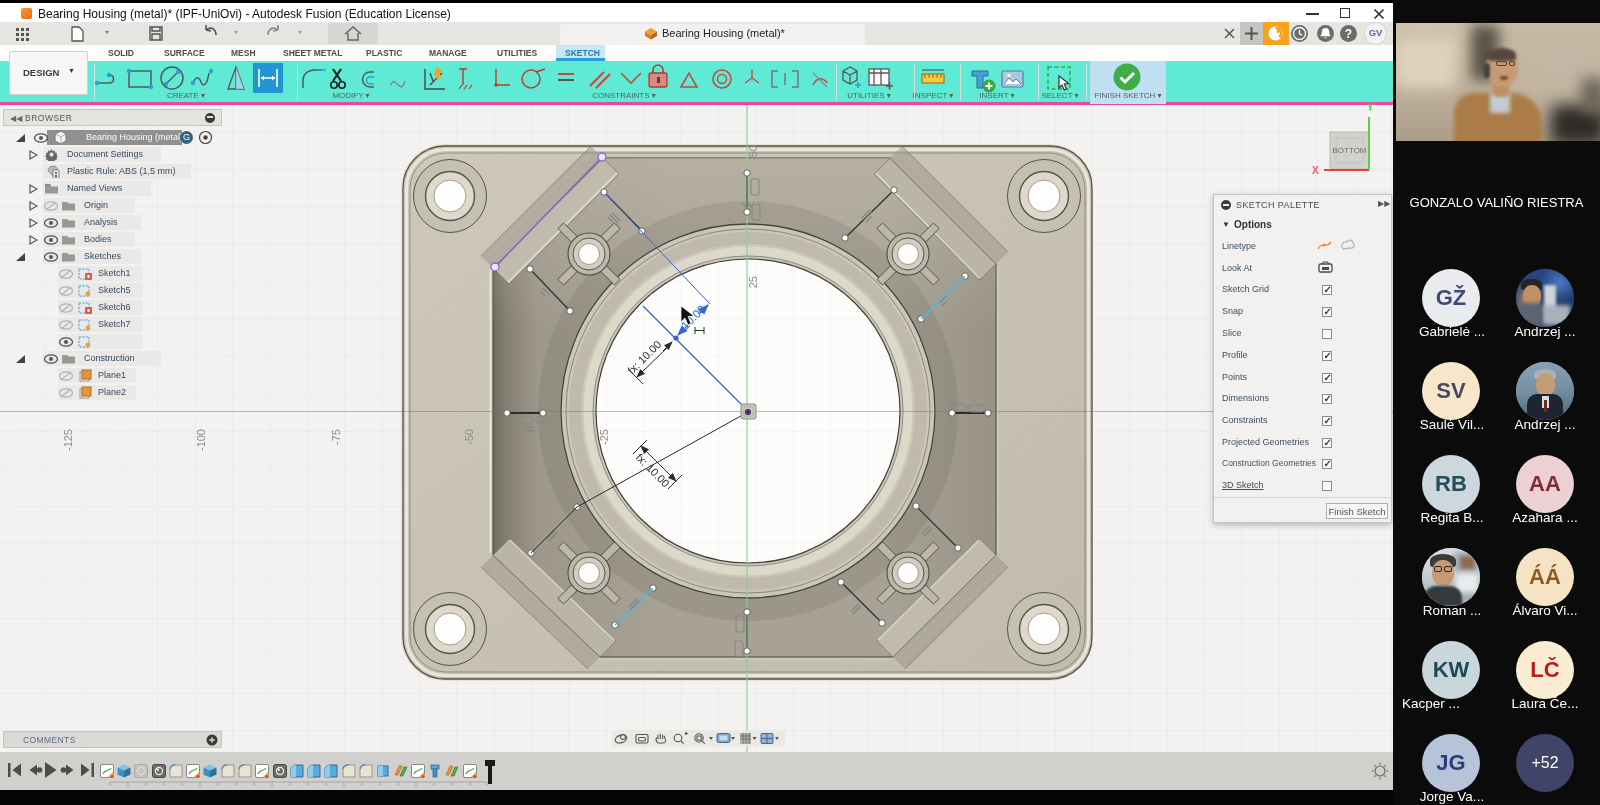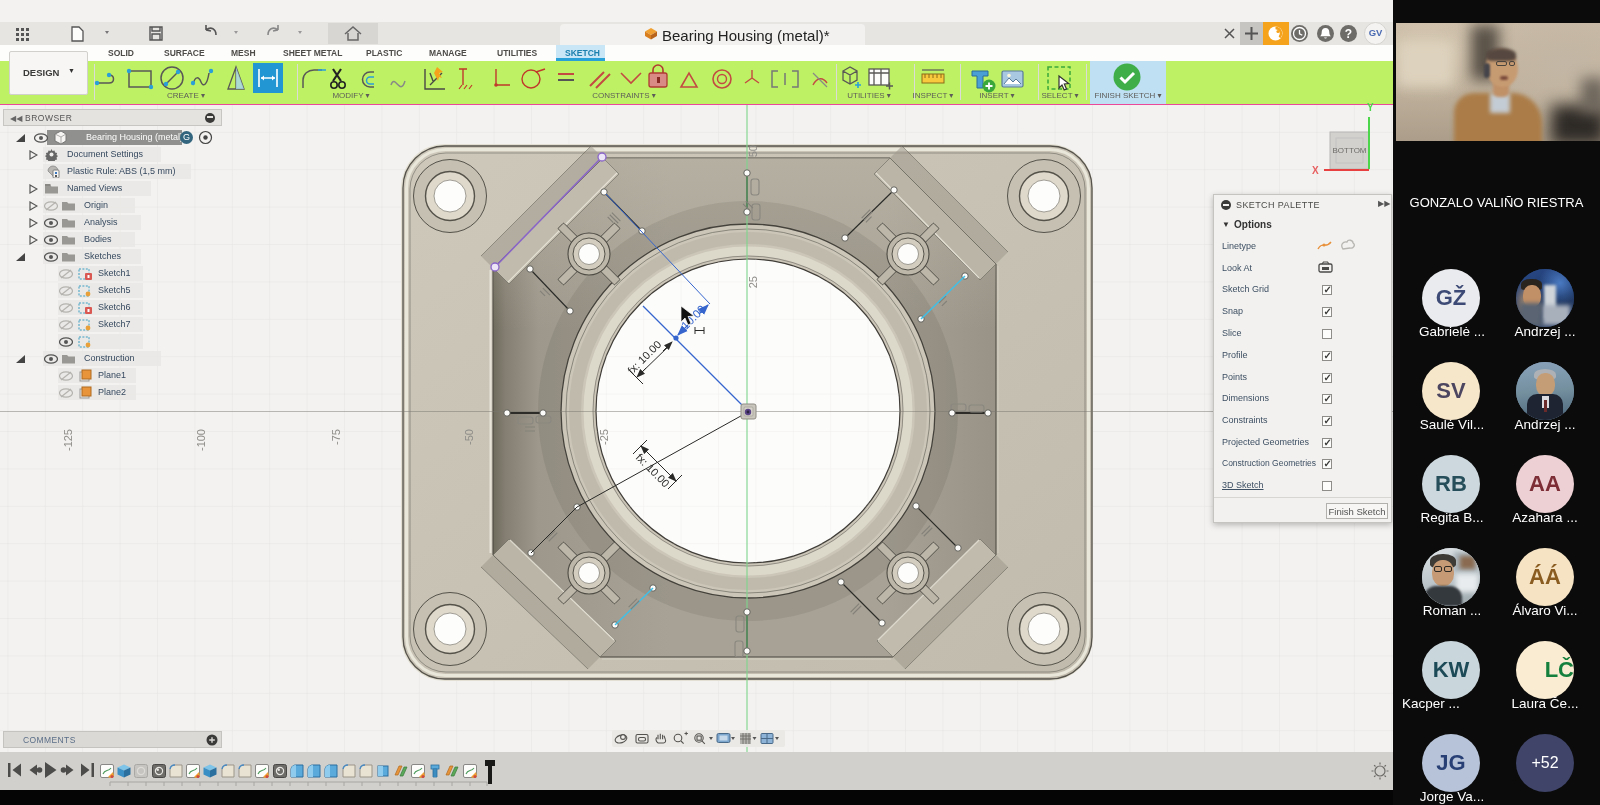--- a/index.html
+++ b/index.html
@@ -7,21 +7,21 @@
     font-family:"Liberation Sans", sans-serif; }
   #stage { position:absolute; left:0; top:0; width:1600px; height:805px; }
   .abs { position:absolute; }
   
   #app { position:absolute; left:0; top:0; width:1393px; height:805px; background:#f3f2f0; }
   #titlebar { position:absolute; left:0; top:0; width:1393px; height:22px; background:#fff; border-top:3px solid #000; }
   #titlebar .ttext { position:absolute; left:21px; top:4px; font-size:12px; color:#111; }
   #qat { position:absolute; left:0; top:22px; width:1393px; height:23px; background:#e7e5e2; }
   #tabrow { position:absolute; left:0; top:45px; width:1393px; height:16px; background:#fdfdfc; }
   .rtab { position:absolute; top:3px; font-size:8.5px; font-weight:bold; color:#4e4c49; }
-  #toolrow { position:absolute; left:0; top:61px; width:1393px; height:44px; background:#bef264; border-bottom:1px solid #ec4899; }
+  #toolrow { position:absolute; left:0; top:61px; width:1393px; height:44px; background:#5eead4; border-bottom:3px solid #ec4899; }
   .glabel { position:absolute; top:30px; font-size:8px; color:#5e5c59; white-space:nowrap; transform:translateX(-50%); }
   .gsep { position:absolute; top:3px; width:1px; height:36px; background:#dddbd8; }
   
   #canvas { position:absolute; left:0; top:105px; width:1393px; height:647px; background:#f3f2f0; overflow:hidden; }
   
   #browser { position:absolute; left:3px; top:109px; width:219px; height:299px; font-size:9px; color:#36495f; }
   #bheader { position:absolute; left:0; top:0; width:219px; height:17px; background:#e5e3e0; border:1px solid #c8c6c3; color:#555; }
   .brow { position:absolute; left:0; height:16px; white-space:nowrap; }
   .brow .bg { position:absolute; top:0; height:15px; background:rgba(233,232,229,0.9); }
   
@@ -40,20 +40,28 @@
   #webcam { position:absolute; left:3px; top:23px; width:204px; height:118px; overflow:hidden; background:#b9a895; }
   #gname { position:absolute; left:0; top:195px; width:207px; text-align:center; color:#fff; font-size:13px; white-space:nowrap; }
   .pav { position:absolute; width:58px; height:58px; border-radius:50%; overflow:hidden; text-align:center; }
   .pav .ltr { width:58px; height:58px; line-height:58px; font-size:22px; font-weight:bold; display:block; }
   .plabel { position:absolute; width:100px; color:#fff; font-size:13.5px; white-space:nowrap; }
 </style>
 </head>
 <body>
 <div id="stage">
   <div id="app">
+    <div id="titlebar">
+      <span class="ttext"><span style="display:inline-block;width:11px;height:11px;background:linear-gradient(135deg,#f6a028,#e8641f);border-radius:2px;vertical-align:-1px;margin-right:6px;"></span>Bearing Housing (metal)* (IPF-UniOvi) - Autodesk Fusion (Education License)</span>
+      <span class="abs" style="left:1306px;top:10px;width:13px;height:2px;background:#333;"></span>
+      <span class="abs" style="left:1340px;top:5px;width:10px;height:10px;border:1.6px solid #333;"></span>
+      <svg class="abs" style="left:1372px;top:4px;" width="14" height="14">
+          <path d="M2.5 2.5 L11.5 11.5 M11.5 2.5 L2.5 11.5" stroke="#333" stroke-width="1.7"></path>
+        </svg>
+    </div>
     <div id="qat">
       <svg class="abs" style="left:0;top:0;" width="420" height="23">
         <g fill="#555">
           <rect x="16" y="6" width="3" height="3"></rect>
             <rect x="21" y="6" width="3" height="3"></rect>
             <rect x="26" y="6" width="3" height="3"></rect>
           <rect x="16" y="11" width="3" height="3"></rect>
             <rect x="21" y="11" width="3" height="3"></rect>
             <rect x="26" y="11" width="3" height="3"></rect>
           <rect x="16" y="16" width="3" height="3"></rect>
@@ -69,21 +77,21 @@
         <path d="M298,9 l4,0 l-2,3 Z" fill="#999"></path>
         <rect x="328" y="1" width="50" height="21" fill="#d8d6d3"></rect>
         <path d="M345,12 l8,-7 l8,7 M348,11 v7 h10 v-7" fill="none" stroke="#666" stroke-width="1.5"></path>
       </svg>
       <span class="abs" style="left:560px;top:2px;width:305px;height:21px;background:#f2f1ef;border-radius:4px 4px 0 0;"></span>
       <svg class="abs" style="left:644px;top:5px;" width="14" height="13">
           <path d="M7,1 L13,4.5 L7,8 L1,4.5 Z" fill="#f0a030"></path>
           <path d="M1,4.5 L7,8 L7,12.5 L1,9 Z" fill="#d97e1e"></path>
           <path d="M13,4.5 L7,8 L7,12.5 L13,9 Z" fill="#b8641a"></path>
         </svg>
-      <span class="abs" style="left:662px;top:5px;font-size:15px;color:#222;">Bearing Housing (metal)*</span>
+      <span class="abs" style="left:662px;top:5px;font-size:11px;color:#222;">Bearing Housing (metal)*</span>
       <svg class="abs" style="left:1222px;top:4px;" width="16" height="16">
           <path d="M3,3 L12,12 M12,3 L3,12" stroke="#555" stroke-width="1.5"></path>
         </svg>
       <span class="abs" style="left:1240px;top:0px;width:23px;height:23px;background:#c7c5c2;"></span>
       <svg class="abs" style="left:1243px;top:3px;" width="17" height="17">
           <path d="M8.5,2 V15 M2,8.5 H15" stroke="#555" stroke-width="2"></path>
         </svg>
       <span class="abs" style="left:1263px;top:0px;width:26px;height:23px;background:#f5a31d;"></span>
       <svg class="abs" style="left:1267px;top:3px;" width="17" height="17">
           <circle cx="8.5" cy="8.5" r="7" fill="#fff"></circle>
@@ -1000,21 +1008,21 @@
     <div class="pav" style="left:123px;top:548px;background:#f5e3c4;">
         <span class="ltr" style="color:#8a5c20;">ÁÁ</span>
       </div>
     <div class="plabel" style="left:9px;top:603px;text-align:center;">Roman ...</div>
     <div class="plabel" style="left:102px;top:603px;text-align:center;">Álvaro Vi...</div>
 
     <div class="pav" style="left:29px;top:641px;background:#c9d6dc;">
         <span class="ltr" style="color:#1d4a57;">KW</span>
       </div>
     <div class="pav" style="left:123px;top:641px;background:#f9ecd2;">
-        <span class="ltr" style="color:#15803d;text-align:right;">LČ</span>
+        <span class="ltr" style="color:#b91c1c;">LČ</span>
       </div>
     <div class="plabel" style="left:9px;top:696px;">Kacper ...</div>
     <div class="plabel" style="left:102px;top:696px;text-align:center;">Laura Če...</div>
 
     <div class="pav" style="left:29px;top:734px;background:#b7c3d8;">
         <span class="ltr" style="color:#273f74;">JG</span>
       </div>
     <div class="pav" style="left:123px;top:734px;background:#3f4468;">
         <span class="ltr" style="color:#fff;font-size:16px;font-weight:normal;">+52</span>
       </div>

